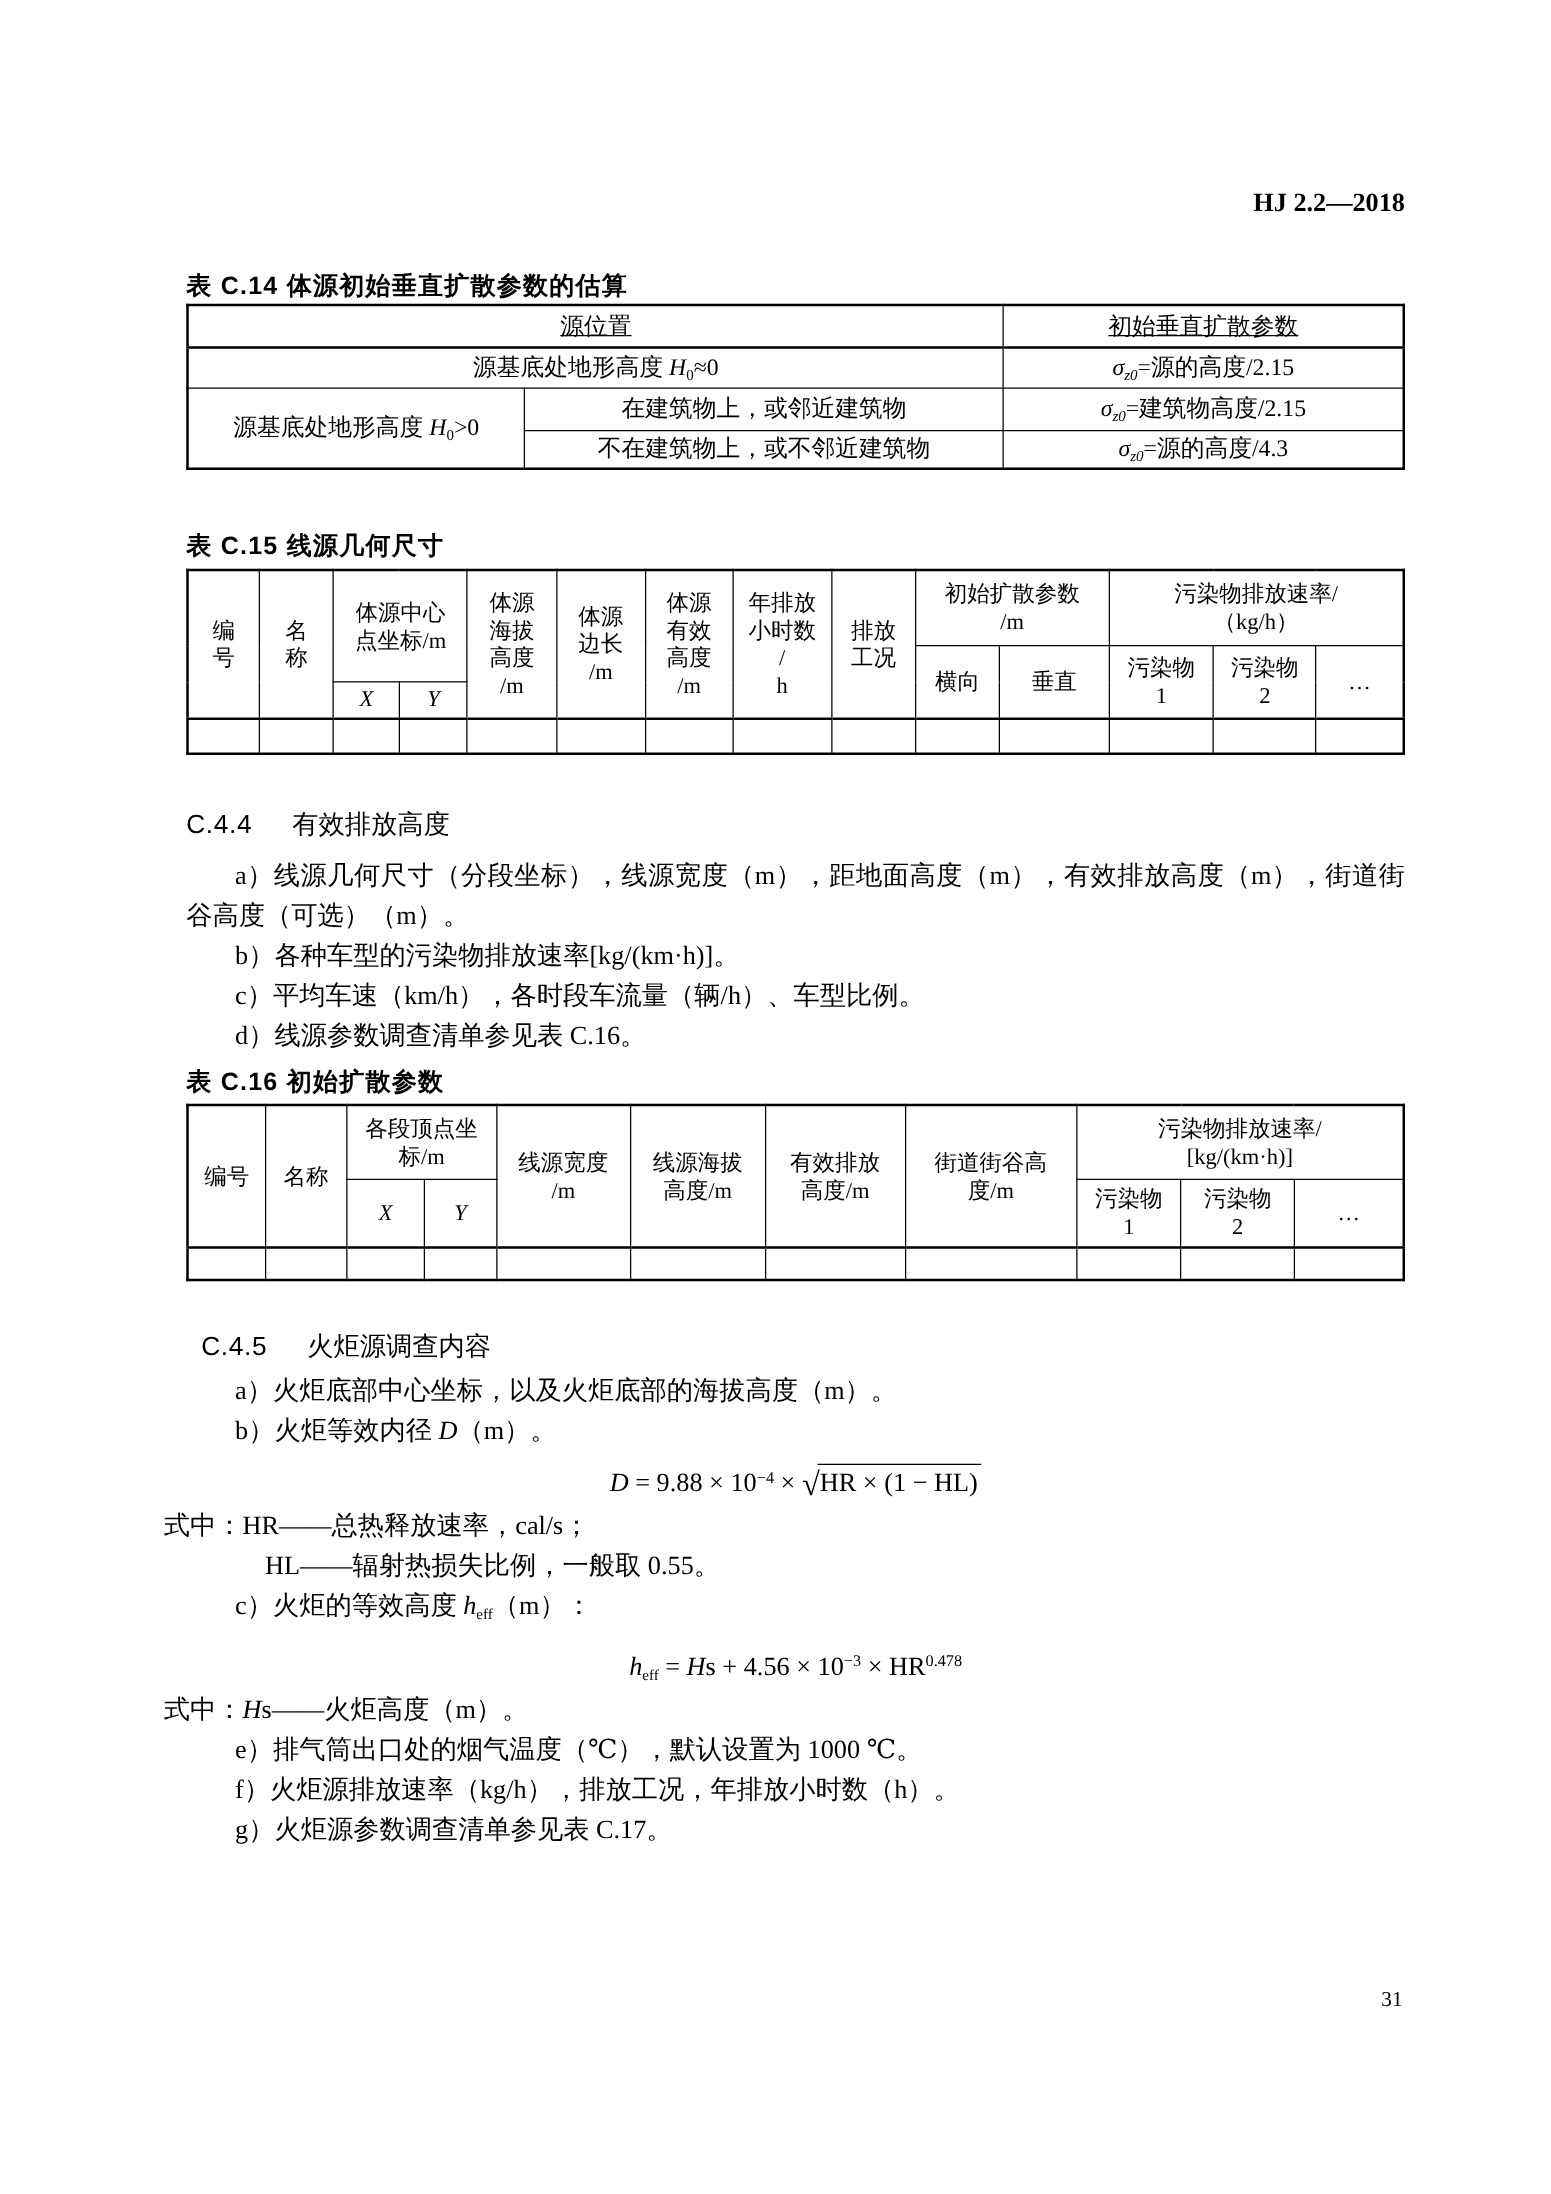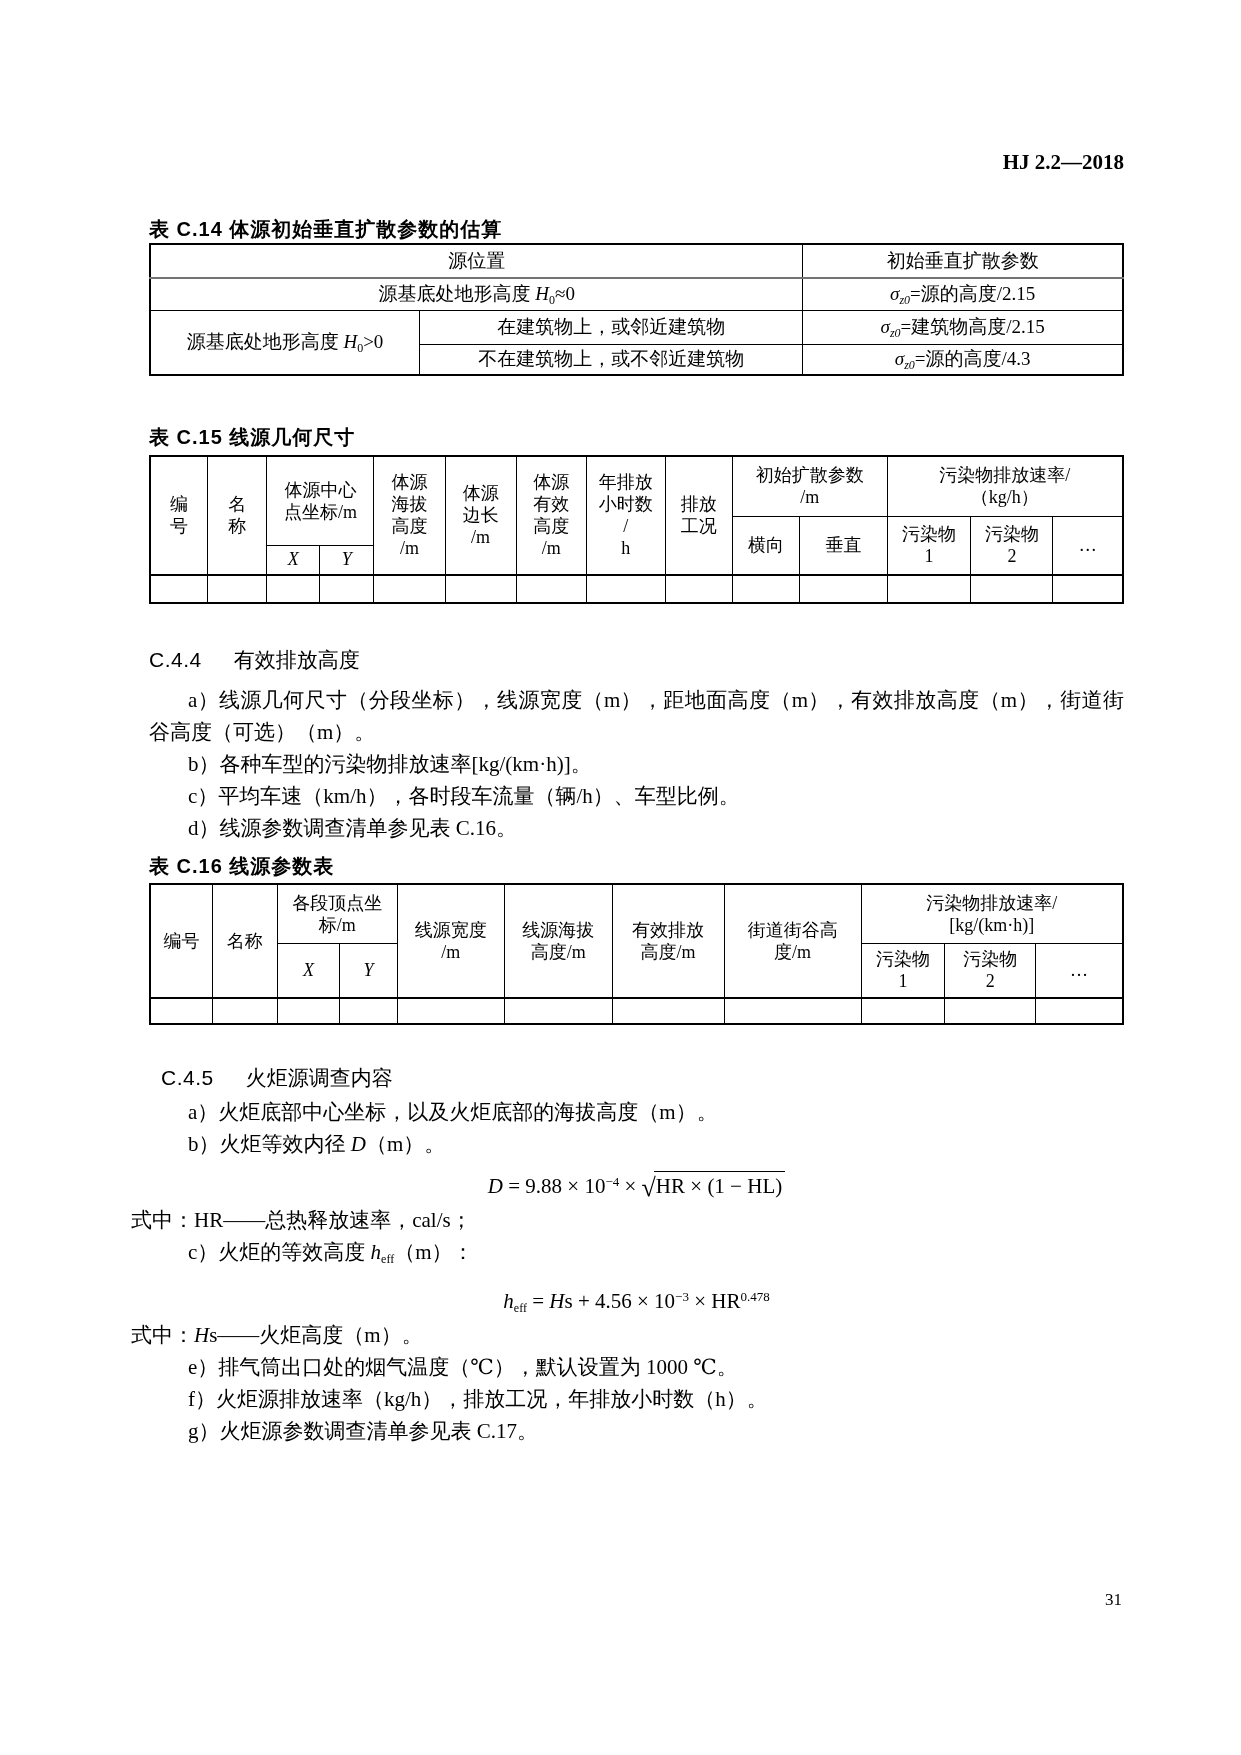--- a/index.html
+++ b/index.html
@@ -28,21 +28,21 @@
   .t15-title{margin-top:48px;}
   .t16-title{margin-top:9px;}
   
   table{border-collapse:collapse;table-layout:fixed;width:100%;border:2.5px solid #000;}
   td{border:1px solid #000;text-align:center;vertical-align:middle;
      font-size:18px;padding:1px 2px;overflow:hidden;}
   .ln{display:block;line-height:22px;}
   .t14{margin-top:1px;}
   .t14 td{font-size:19px;}
   .t14 tr.hdr{height:34px;}
-  .t14 tr.hdr td{border-bottom:2px solid #737373;}
+  .t14 tr.hdr td{border-bottom:2px solid #000000;text-decoration:underline;}
   .t14 tr.r2{height:32px;}
   .t14 tr.r3{height:34px;}
   .t14 tr.r4{height:17px;}
   .t15{margin-top:5px;}
   .t15 tr.r1{height:61px;}
   .t15 tr.r2{height:29px;}
   .t15 tr.r3{height:29px;}
   .t15 tr.data{height:28px;}
   .t15 tr.data td{border-top:2px solid #000;}
   .t16{margin-top:4px;}
@@ -218,21 +218,21 @@
     <div class="clause-head">
       <span class="no">C.4.4</span><span>有效排放高度</span>
     </div>
     <div class="paras">
       <p class="item">a）线源几何尺寸（分段坐标），线源宽度（m），距地面高度（m），有效排放高度（m），街道街谷高度（可选）（m）。</p>
       <p class="item">b）各种车型的污染物排放速率[kg/(km·h)]。</p>
       <p class="item">c）平均车速（km/h），各时段车流量（辆/h）、车型比例。</p>
       <p class="item">d）线源参数调查清单参见表 C.16。</p>
     </div>
 
-    <div class="tbl-title t16-title">表 C.16 线源参数表</div>
+    <div class="tbl-title t16-title">表 C.16 初始扩散参数</div>
 
     <table class="t16">
       <colgroup>
         <col style="width:6.4%">
           <col style="width:6.7%">
           <col style="width:6.4%">
           <col style="width:5.9%">
         <col style="width:11.0%">
           <col style="width:11.1%">
           <col style="width:11.5%">
@@ -304,20 +304,21 @@
     </div>
     <div class="paras2">
       <p class="item">a）火炬底部中心坐标，以及火炬底部的海拔高度（m）。</p>
       <p class="item"><span>b）火炬等效内径 </span><i class="v">D</i><span>（m）。</span></p>
 
       <div class="formula">
         <i class="v">D</i><span> = 9.88 × 10</span><sup>−4</sup><span> × </span><span class="radical">√</span><span class="radicand">HR × (1 − HL)</span>
       </div>
 
       <p class="where"><span>式中：</span><span>HR</span><span>——</span><span>总热释放速率，cal/s；</span></p>
+      <p class="where2"><span>HL</span><span>——</span><span>辐射热损失比例，一般取 0.55。</span></p>
 
       <p class="item"><span>c）火炬的等效高度 </span><i class="v">h</i><sub>eff</sub><span>（m）：</span></p>
 
       <div class="formula">
         <i class="v">h</i><sub>eff</sub><span> = </span><i class="v">H</i><span>s</span><span> + 4.56 × 10</span><sup>−3</sup><span> × HR</span><sup>0.478</sup>
       </div>
 
       <p class="where"><span>式中：</span><i class="v">H</i><span>s</span><span>——</span><span>火炬高度（m）。</span></p>
 
       <p class="item">e）排气筒出口处的烟气温度（℃），默认设置为 1000 ℃。</p>

